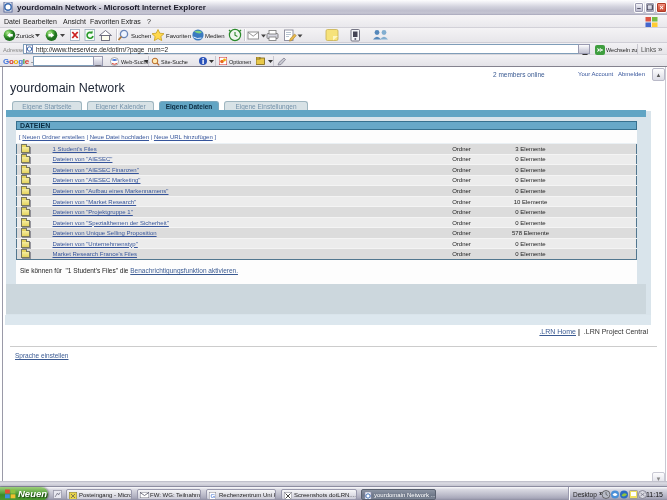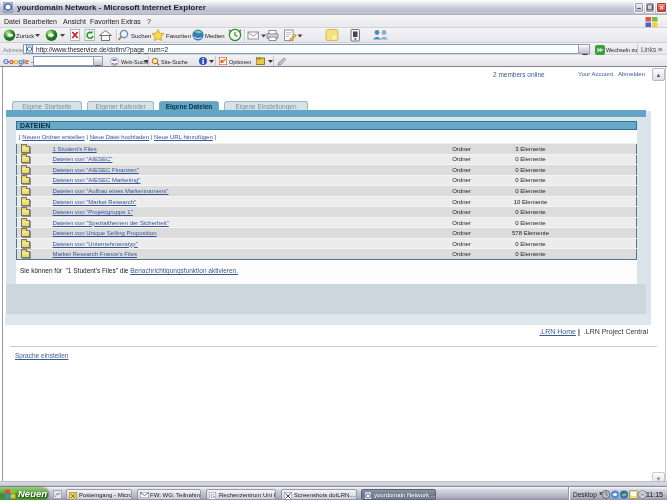--- a/index.html
+++ b/index.html
@@ -239,20 +239,21 @@
  <div class="a" style="left:273px;top:1px;width:1px;height:10px;background:#c9c8d0"></div>
  <svg class="a" style="left:277px;top:2px" width="9" height="9" viewBox="0 0 9 9">
       <path d="M 1 8 l 1 -2.5 5 -4.5 1.5 1.5 -4.5 5 z" fill="#c8c8d0" stroke="#778" stroke-width=".7"></path>
     </svg>
 </div>
 
 <div class="a" id="content">
  <div class="a" style="left:493px;top:3.5px;font-size:6.5px;color:#3a5a92">2 members online</div>
  <div class="a" style="left:578px;top:3.5px;font-size:6px;color:#36559b">Your Account</div>
  <div class="a" style="left:618px;top:3.5px;font-size:6px;color:#36559b">Abmelden</div>
+ <div class="a" id="heading">yourdomain Network</div>
  <div class="a tab" style="left:12px;width:70px">Eigene Startseite</div>
  <div class="a tab" style="left:87px;width:67px">Eigener Kalender</div>
  <div class="a tab tabon" style="left:159px;width:60px">Eigene Dateien</div>
  <div class="a tab" style="left:224px;width:84px">Eigene Einstellungen</div>
  <div class="a" id="band"></div>
  <div class="a" id="panel">
   <div class="a" id="dathdr">DATEIEN</div>
   <div class="a" id="actions">[ <span style="text-decoration:underline">Neuen Ordner erstellen</span> | <span style="text-decoration:underline">Neue Datei hochladen</span> | <span style="text-decoration:underline">Neue URL hinzufügen</span> ]</div>
   <table class="a" id="ftable">
         <tbody>

